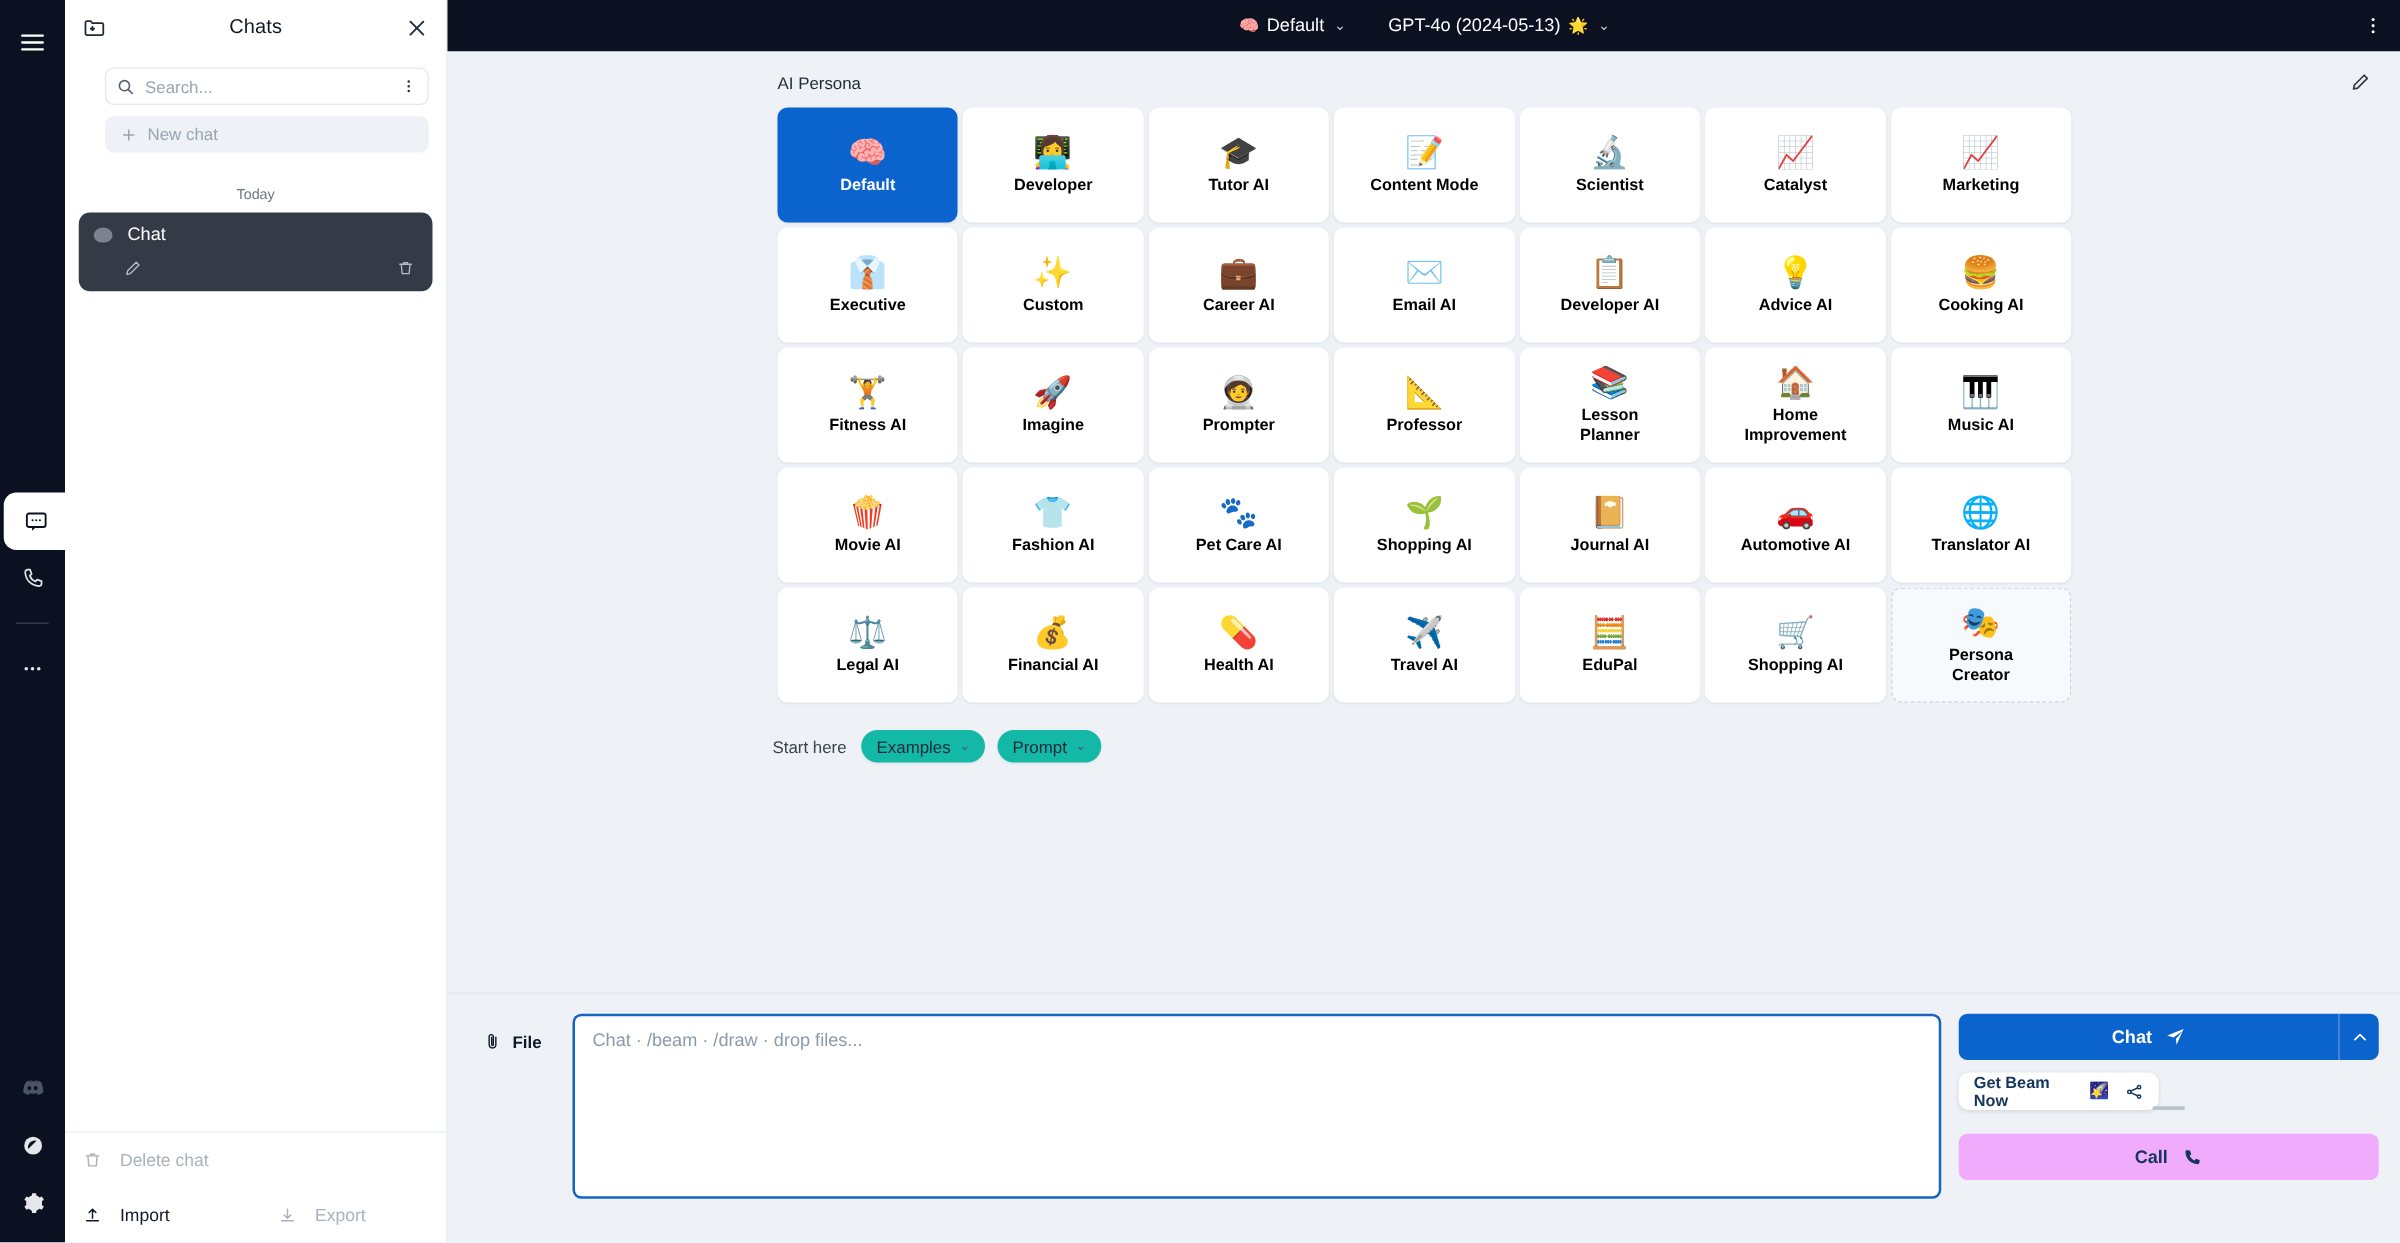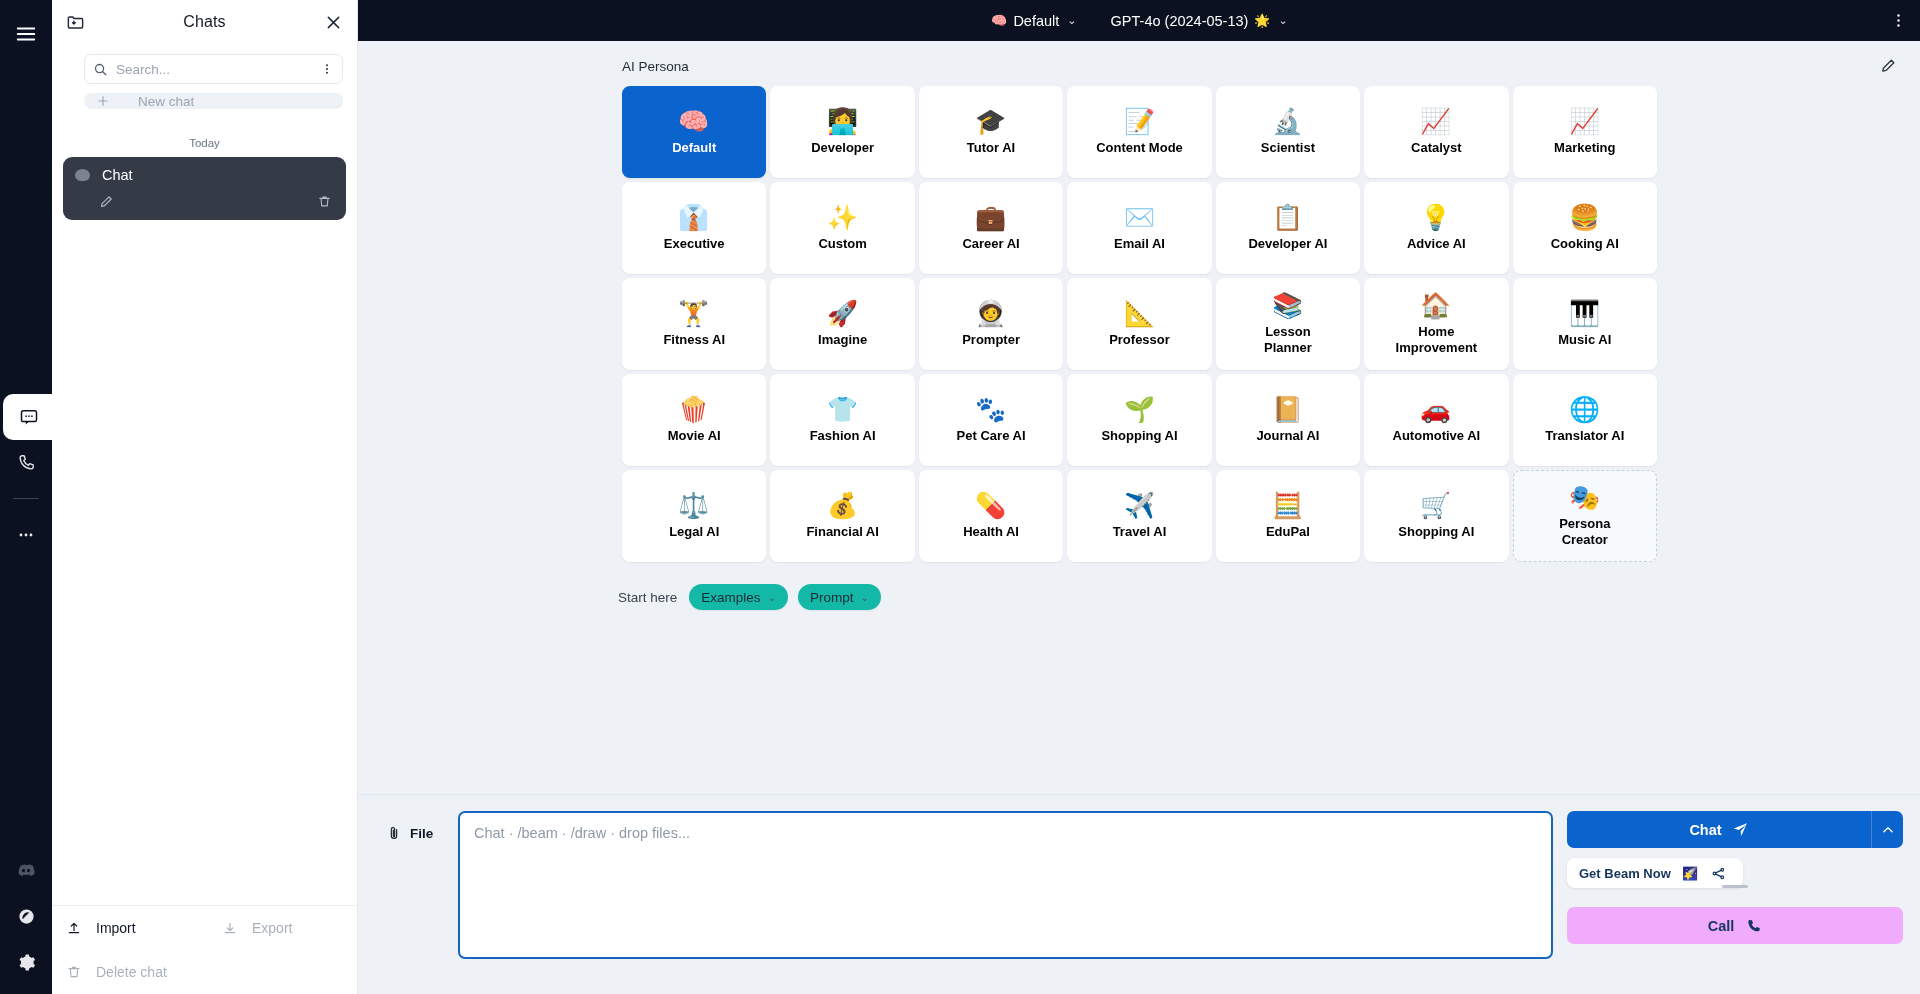--- a/index.html
+++ b/index.html
@@ -63,23 +63,23 @@
     display: flex; align-items: center; gap: 8px; padding: 0 8px;
     background: #fff;
   }
   .search-input {
     flex: 1; border: 0; outline: 0; font-size: 13.5px;
     font-family: "Liberation Sans", sans-serif; color: #111827;
     background: transparent;
   }
   .search-input::placeholder { color: #9aa4b2; }
   .new-chat {
-    margin-top: 9px; height: 16px; border-radius: 7px;
+    margin-top: 9px; height: 29px; border-radius: 7px;
     background: #eef2f7;
-    display: flex; align-items: center; gap: 28px;
+    display: flex; align-items: center; gap: 8px;
     padding: 0 12px; color: #9aa4b2; font-size: 13.5px;
     cursor: pointer;
   }
   .day-label {
     text-align: center; font-size: 11.5px; color: #6b7684;
     margin-top: 28px; margin-bottom: 8px;
   }
   .chat-item {
     margin: 0 11px; border-radius: 9px;
     background: #343a46; color: #fff;
@@ -210,21 +210,21 @@
     display: flex; align-items: center; justify-content: center; gap: 10px;
     font-size: 14.5px; font-weight: 700; cursor: pointer;
   }
   .btn-caret {
     width: 32px; height: 37px; background: #0b63ce; color: #fff;
     border-left: 1px solid #3f82d6; border-radius: 0 7px 7px 0;
     display: flex; align-items: center; justify-content: center; cursor: pointer;
   }
   .beam {
     margin-top: 10px; background: #ffffff; border-radius: 8px;
-    height: 30px; width: 176px; padding: 0 12px;
+    height: 30px; width: 160px; padding: 0 12px;
     display: flex; align-items: center; gap: 12px;
     font-size: 13px; font-weight: 700; color: #16355c;
     box-shadow: 0 1px 3px rgba(16,24,40,.10); cursor: pointer;
   }
   .btn-call {
     position: absolute; top: 96px; left: 0; right: 0;
     height: 37px; background: #f0abfc; color: #16355c;
     border-radius: 7px;
     display: flex; align-items: center; justify-content: center; gap: 12px;
     font-size: 14.5px; font-weight: 700; cursor: pointer;
@@ -357,45 +357,45 @@
         <span class="right">
           <svg width="15" height="15" viewBox="0 0 24 24" fill="none" stroke="currentColor" stroke-width="1.7" stroke-linecap="round" stroke-linejoin="round">
             <path d="M4.5 7h15M9.5 7V5h5v2M6.5 7l1 12h9l1-12"></path>
           </svg>
         </span>
       </div>
     </div>
 
     <div class="drawer-foot">
       <div class="foot-row">
+        <div class="foot-item disabled">
+          <span style="display:flex;">
+            <svg width="16" height="16" viewBox="0 0 24 24" fill="none" stroke="currentColor" stroke-width="1.7" stroke-linecap="round" stroke-linejoin="round">
+              <path d="M4.5 7h15M9.5 7V5h5v2M6.5 7l1 12h9l1-12"></path>
+            </svg>
+          </span>
+          <span>Delete chat</span>
+        </div>
+      </div>
+      <div class="foot-row">
         <div class="foot-item enabled w1">
           <span style="display:flex;">
             <svg width="16" height="16" viewBox="0 0 24 24" fill="none" stroke="currentColor" stroke-width="1.8" stroke-linecap="round" stroke-linejoin="round">
               <path d="M12 16V5m0 0L8 9m4-4 4 4M5 19h14"></path>
             </svg>
           </span>
           <span>Import</span>
         </div>
         <div class="foot-item disabled">
           <span style="display:flex;">
             <svg width="16" height="16" viewBox="0 0 24 24" fill="none" stroke="currentColor" stroke-width="1.8" stroke-linecap="round" stroke-linejoin="round">
               <path d="M12 5v11m0 0 4-4m-4 4-4-4M5 19h14"></path>
             </svg>
           </span>
           <span>Export</span>
-        </div>
-      </div>
-      <div class="foot-row">
-        <div class="foot-item disabled">
-          <span style="display:flex;">
-            <svg width="16" height="16" viewBox="0 0 24 24" fill="none" stroke="currentColor" stroke-width="1.7" stroke-linecap="round" stroke-linejoin="round">
-              <path d="M4.5 7h15M9.5 7V5h5v2M6.5 7l1 12h9l1-12"></path>
-            </svg>
-          </span>
-          <span>Delete chat</span>
         </div>
       </div>
     </div>
   </div>
 
   <div class="main">
 
     <div class="topbar">
       <div class="top-group">
         <div class="top-chip">

